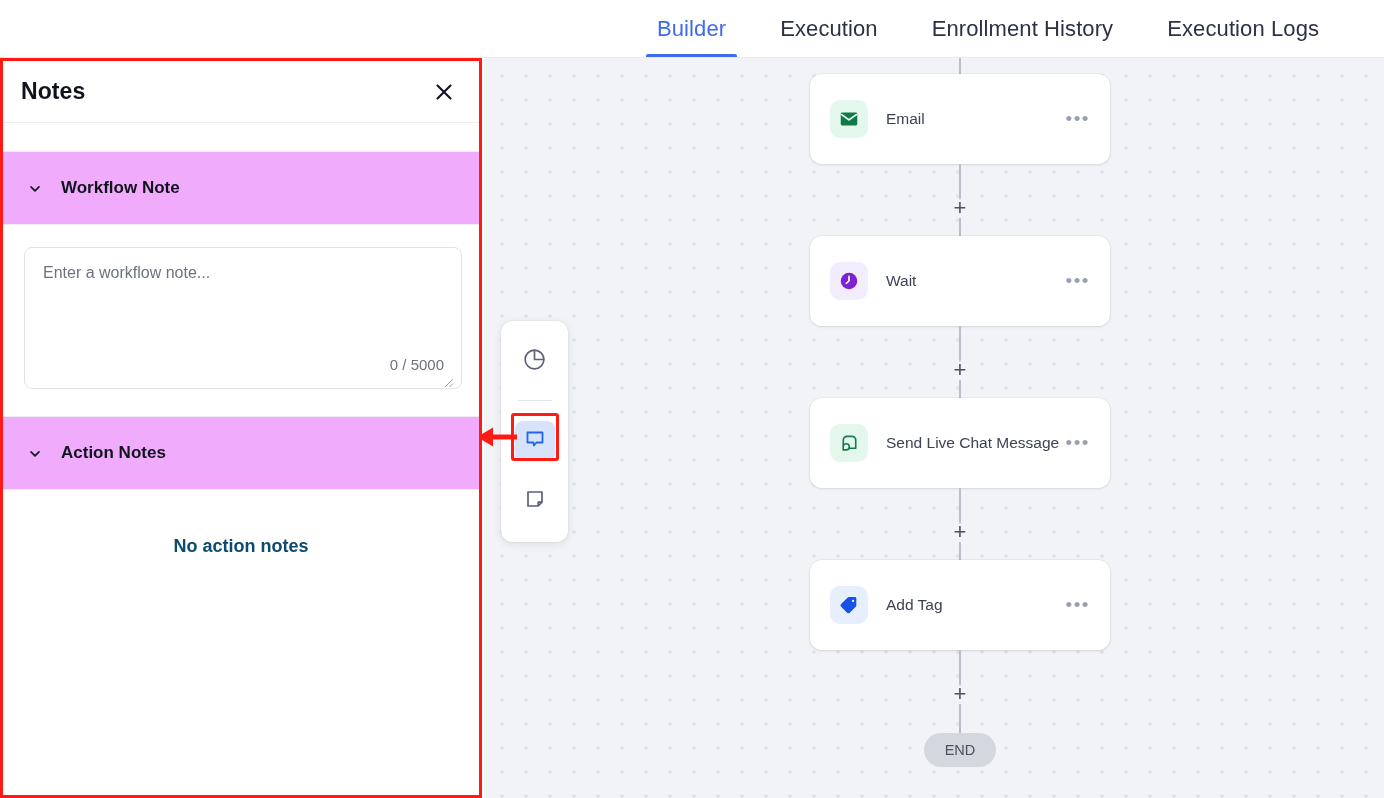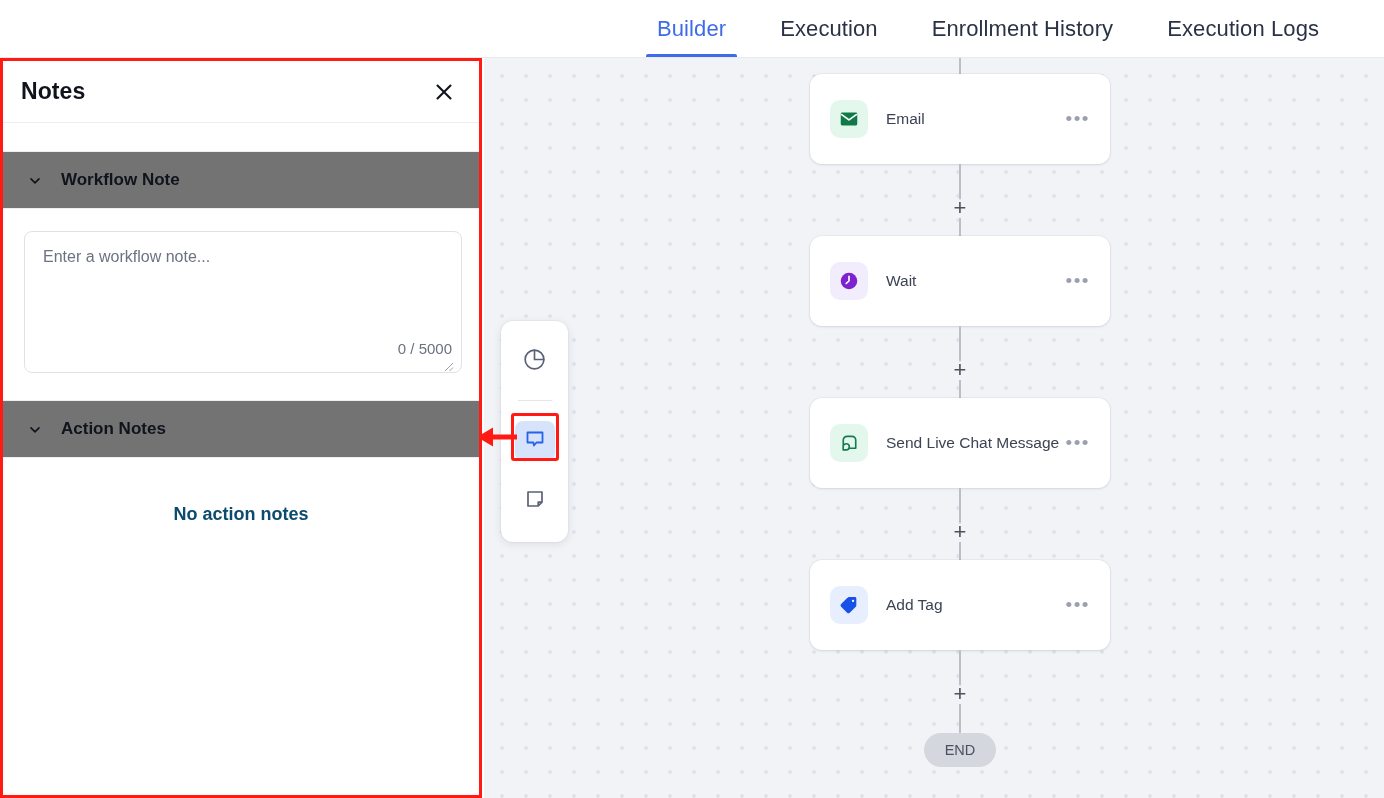--- a/index.html
+++ b/index.html
@@ -100,36 +100,36 @@
     position: relative; height: 62px; display: flex; align-items: center;
     justify-content: space-between; padding: 0 22px 0 18px;
     border-bottom: 1px solid #eceef2; background: #ffffff;
   }
   .panel-title { font-size: 23px; font-weight: 700; color: #10131c; letter-spacing: .1px; }
   .close-btn { width: 26px; height: 26px; color: #10131c; cursor: pointer; display: flex; align-items: center; justify-content: center; }
 
   .panel-gap { height: 28px; background: #ffffff; }
 
   .section-head {
-    height: 58px; background: #737373; display: flex; align-items: center;
+    height: 74px; background: #f0abfc; display: flex; align-items: center;
     padding-left: 24px; gap: 18px; cursor: pointer;
     border-top: 1px solid #eceef2; border-bottom: 1px solid #eceef2;
   }
   .section-title { font-size: 17px; font-weight: 700; color: #10131c; }
   .chev { width: 16px; height: 16px; color: #10131c; display: flex; align-items: center; }
 
   .note-body { padding: 22px 21px 0 21px; background: #ffffff; }
   .textarea-wrap { position: relative; }
   .note-area {
     width: 438px; height: 142px; border: 1px solid #dfe2e8; border-radius: 8px;
     padding: 16px 18px; font-size: 16px; color: #2b3245; resize: none; outline: none;
     font-family: "Liberation Sans", sans-serif; background: #ffffff; display: block;
   }
   .note-area::placeholder { color: #6b7280; }
-  .counter { position: absolute; right: 6px; bottom: 16px; font-size: 15px; color: #6b7280; }
+  .counter { position: absolute; right: 14px; bottom: 16px; font-size: 15px; color: #6b7280; }
   .grip { position: absolute; right: 4px; bottom: 3px; width: 12px; height: 12px; color: #9aa0b0; }
   .helper { padding: 14px 21px 0 21px; font-size: 15.5px; color: #4b5160; background: #ffffff; }
   .notes-spacer { height: 27px; background: #ffffff; }
   .empty-state {
     background: #ffffff; padding-top: 46px; text-align: center;
     font-size: 18px; font-weight: 700; color: #0c4a6e;
   }
 </style>
 </head>
 <body>

